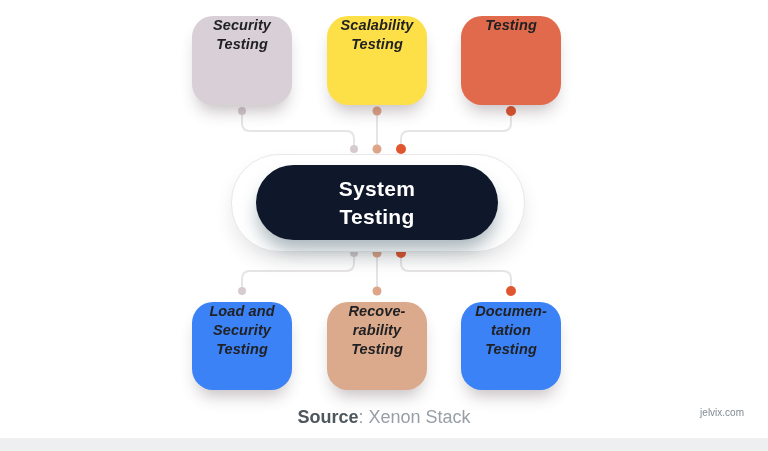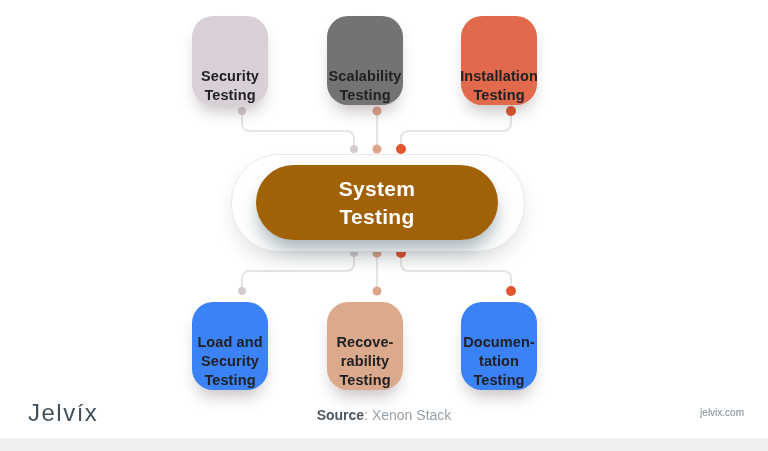--- a/index.html
+++ b/index.html
@@ -2,23 +2,24 @@
 <html><head>
 <meta charset="utf-8">
 <style>
   html,body{margin:0;padding:0;background:#fff;}
   .canvas{
     position:relative;width:768px;height:451px;background:#ffffff;
     overflow:hidden;font-family:"Liberation Sans",sans-serif;
   }
   .connectors{position:absolute;left:0;top:0;z-index:1;}
   .node{
-    position:absolute;width:76px;border-radius:21px;z-index:2;
-    display:flex;align-items:flex-end;justify-content:center;
+    position:absolute;width:100px;border-radius:21px;z-index:2;
+    display:flex;align-items:flex-start;justify-content:center;
     box-shadow:0 11px 16px -5px rgba(70,50,55,.30);
+    font-style:italic;
   }
   .node.row-top{top:16px;height:89px;}
   .node.row-bottom{top:302px;height:88px;}
   .col0{left:192px;} .col1{left:327px;} .col2{left:461px;}
   .node-label{
     font-weight:700;font-size:14.5px;line-height:1.3;color:#212124;
     text-align:center;letter-spacing:.1px;
   }
   .node-label span{display:block;}
   .ring{
@@ -36,21 +37,21 @@
     font-weight:700;font-size:21px;line-height:1.32;color:#ffffff;
     text-align:center;letter-spacing:.3px;
   }
   .pill-label span{display:block;}
   .logo{
     position:absolute;left:28px;top:399px;font-size:24px;font-weight:400;
     letter-spacing:1.5px;color:#42505b;z-index:2;
   }
   .source{
     position:absolute;left:0;right:0;top:407px;text-align:center;
-    font-size:14px;color:#97a0a7;z-index:2;
+    font-size:18px;color:#97a0a7;z-index:2;
   }
   .source .src-label{color:#4e575e;font-weight:700;}
   .website{
     position:absolute;right:24px;top:407px;font-size:10px;color:#7f8a92;z-index:2;
   }
   .strip{position:absolute;left:0;right:0;bottom:0;height:13px;z-index:0;}
 </style>
 </head>
 <body>
 
@@ -80,35 +81,34 @@
       <circle cx="511" cy="291" r="5" fill="#e2562f"></circle>
     </g>
   </svg>
 
   <div class="node row-top col0" style="background: rgb(216, 208, 214);">
     <div class="node-label">
       <span>Security</span>
       <span>Testing</span>
     </div>
   </div>
-  <div class="node row-top col1" style="background: #737373;">
+  <div class="node row-top col1" style="background: #fde047;">
     <div class="node-label">
       <span>Scalability</span>
       <span>Testing</span>
     </div>
   </div>
   <div class="node row-top col2" style="background: rgb(224, 106, 75);">
     <div class="node-label">
-      <span>Installation</span>
       <span>Testing</span>
     </div>
   </div>
 
   <div class="ring"></div>
-  <div class="pill" style="background: #a16207;">
+  <div class="pill" style="background: #0f172a;">
     <div class="pill-label">
       <span>System</span>
       <span>Testing</span>
     </div>
   </div>
 
   <div class="node row-bottom col0" style="background: #3b82f6;">
     <div class="node-label">
       <span>Load and</span>
       <span>Security</span>
@@ -123,20 +123,19 @@
     </div>
   </div>
   <div class="node row-bottom col2" style="background: #3b82f6;">
     <div class="node-label">
       <span>Documen-</span>
       <span>tation</span>
       <span>Testing</span>
     </div>
   </div>
 
-  <div class="logo">Jelvíx</div>
   <div class="source">
     <span class="src-label">Source</span><span>: Xenon Stack</span>
   </div>
   <div class="website">jelvix.com</div>
   <div class="strip" style="background: rgb(237, 239, 241);"></div>
 
 </div>
 
 </body></html>

